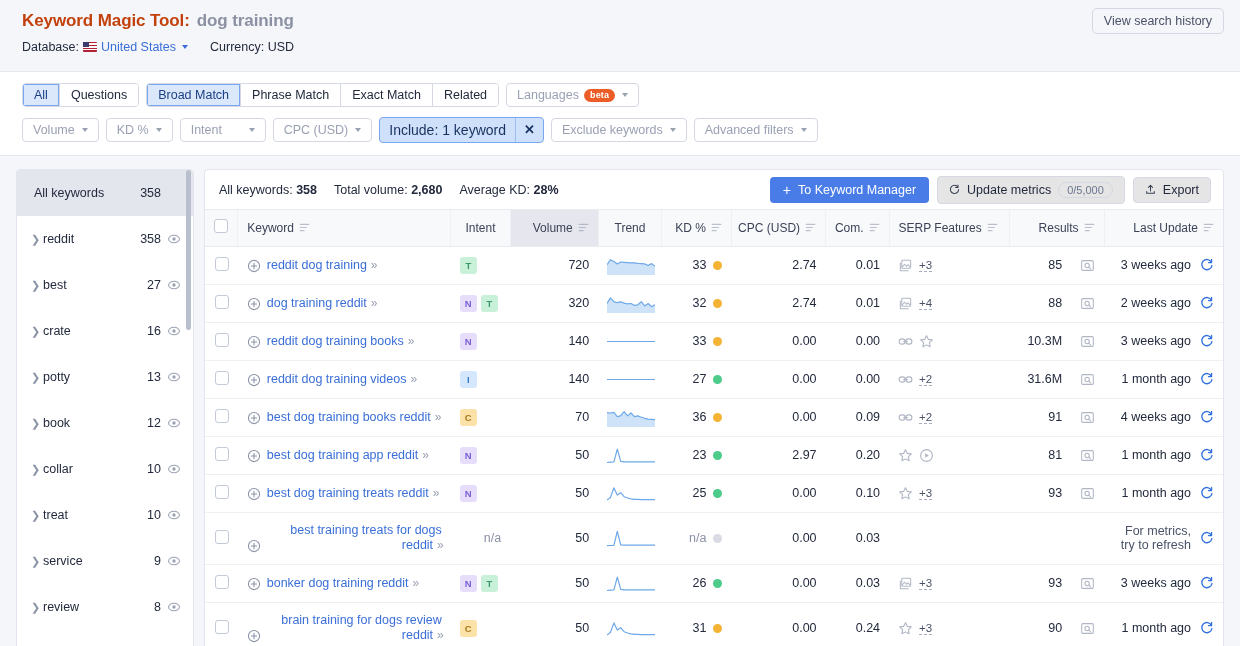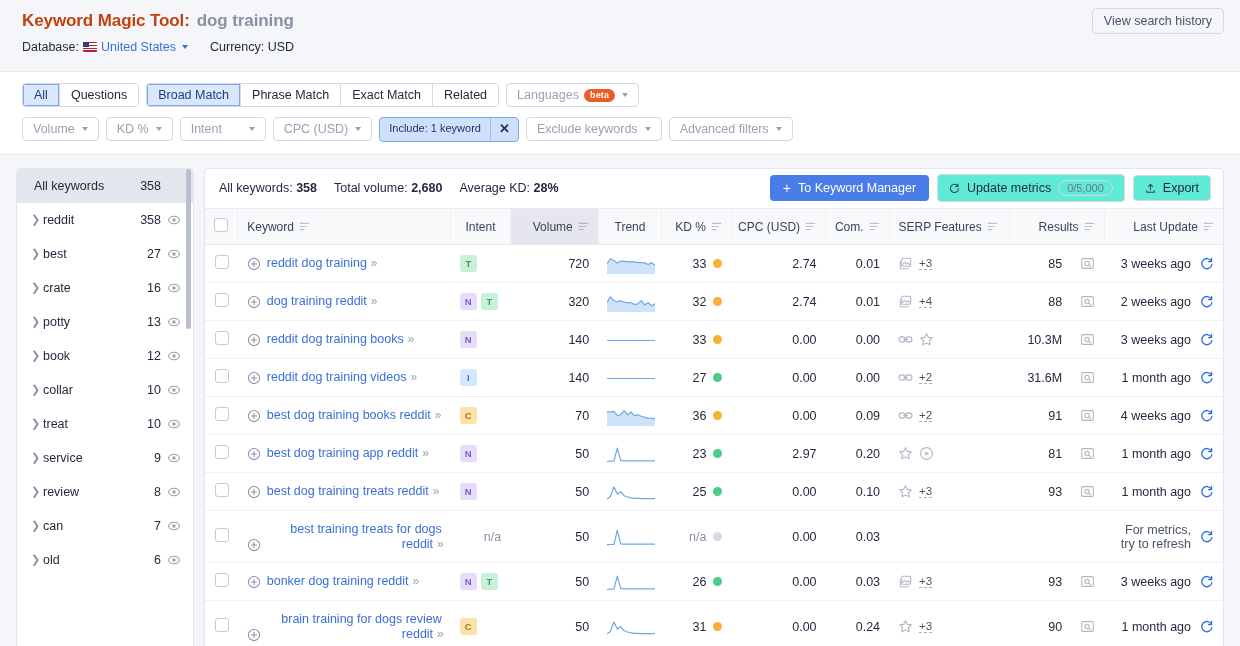--- a/index.html
+++ b/index.html
@@ -71,42 +71,42 @@
   .pill.dim { color: #9aa1b3; }
   .pill .caret { border-top-color: #9aa1b3; }
   .beta-badge {
     background: #eb5c27; color: #fff; font-size: 9px; font-weight: bold;
     border-radius: 8px; padding: 1px 6px 2px; letter-spacing: 0.2px;
   }
   .pill-active {
     display: flex; align-items: stretch; border-radius: 4px; overflow: hidden;
     border: 1px solid #7aa7f0; background: #cfe0fb; cursor: pointer;
   }
-  .pill-active .pa-text { padding: 4px 9px; font-size: 11px; color: #18325f; }
+  .pill-active .pa-text { padding: 4px 9px; font-size: 14px; color: #18325f; }
   .pill-active .pa-x {
     padding: 4px 8px; border-left: 1px solid #9dbef5; color: #18325f;
     font-size: 13px; font-weight: bold; line-height: 1.15; display:flex; align-items:center;
   }
 
   
   .body-wrap { display: flex; padding: 13px 16px 0 16px; gap: 10px; height: 504px; }
 
   
   .sidebar {
     width: 178px; flex: 0 0 178px; background: #fff;
     border: 1px solid #e3e6ee; border-radius: 4px;
     display: flex; flex-direction: column; overflow: hidden;
   }
   .sidebar-toggle { padding: 9px 9px 8px 9px; display: flex; }
   .sidebar-toggle .seg-group { width: 100%; }
   .sidebar-toggle .seg-item { flex: 1; text-align: center; padding: 4px 6px; }
   .kw-list { flex: 1; overflow: hidden; position: relative; }
   .kw-row {
     display: flex; align-items: center; padding: 0 12px 0 14px;
-    height: 34px; font-size: 12.5px; cursor: pointer;
+    height: 46px; font-size: 12.5px; cursor: pointer;
   }
   .kw-row.all { background: #e4e6ed; font-weight: normal; padding-left: 17px; }
   .kw-chev { width: 12px; color: #8a92a6; font-size: 11px; flex: 0 0 12px; }
   .kw-name { flex: 1; color: #232a3d; }
   .kw-count { color: #232a3d; margin-right: 6px; }
   .eye-icon { width: 14px; height: 14px; flex: 0 0 14px; color: #9aa1b3; }
   .sb-scroll {
     position: absolute; right: 2px; top: 0; width: 5px; height: 160px;
     background: #b9bfcc; border-radius: 3px;
   }
@@ -122,21 +122,21 @@
   }
   .summary { font-size: 12.5px; color: #232a3d; display: flex; gap: 17px; }
   .summary b { font-weight: bold; }
   .toolbar-actions { margin-left: auto; display: flex; align-items: center; gap: 8px; }
   .btn-primary {
     background: #4a7ce8; color: #fff; border: none; border-radius: 4px;
     padding: 6px 13px; font-size: 12.5px; cursor: pointer; display: flex;
     align-items: center; gap: 7px; font-family: inherit;
   }
   .btn-ghost {
-    background: #5eead4; border: 1px solid #d3d8e3; border-radius: 4px;
+    background: #e5e5e5; border: 1px solid #d3d8e3; border-radius: 4px;
     padding: 5px 11px; font-size: 12.5px; color: #232a3d; cursor: pointer;
     display: flex; align-items: center; gap: 7px; font-family: inherit;
   }
   .counter-chip {
     border: 1px solid #d3d8e3; border-radius: 9px; padding: 1px 8px;
     font-size: 11px; color: #6c7690;
   }
 
   
   table.kw-table { width: 100%; border-collapse: collapse; table-layout: fixed; }

